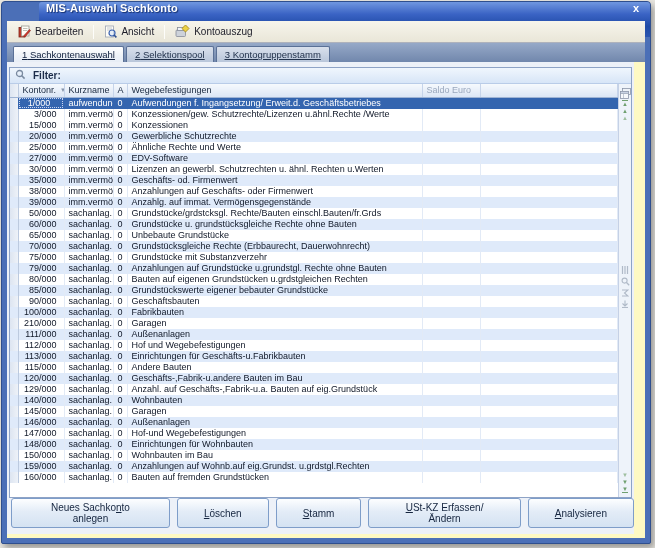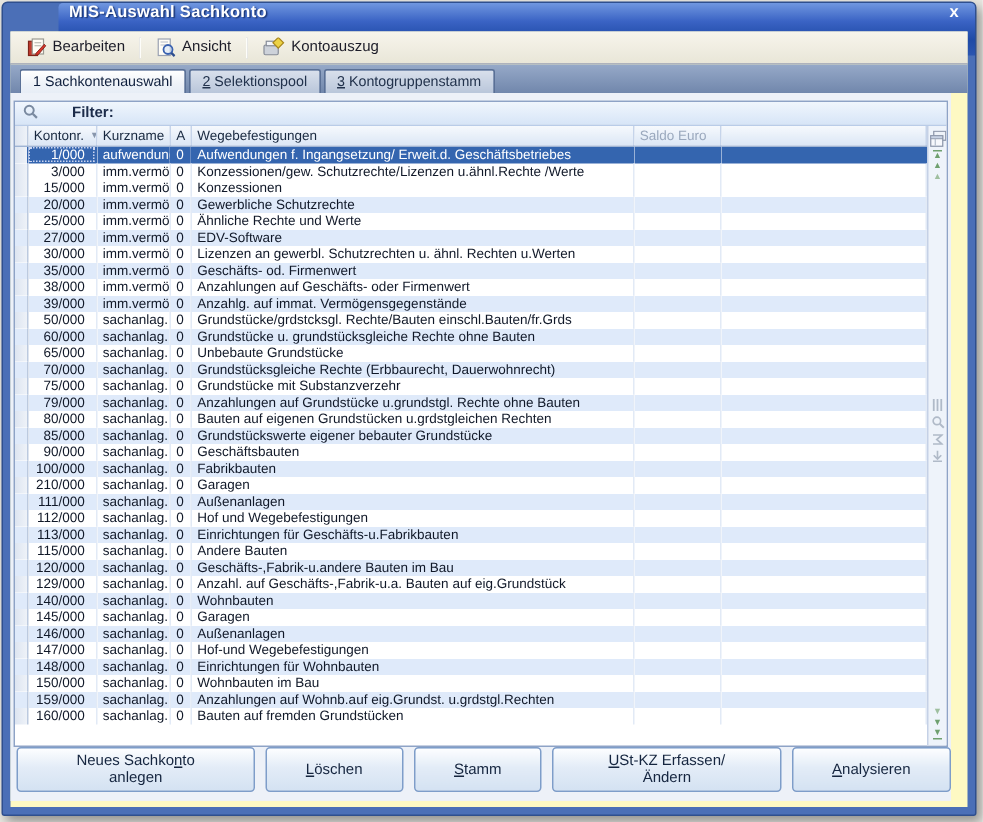--- a/index.html
+++ b/index.html
@@ -29,53 +29,53 @@
   .tbtn svg { display:block; }
   .tsep { width:1px; height:14px; background:#b4b8c2; border-right:1px solid #fdfdfa;
     margin:0 3px; }
 
   
   .tabband { height:19px; background:linear-gradient(#96a9c8,#7187ac);
     display:flex; align-items:flex-end; padding-left:6px; }
   .tab { height:16px; line-height:14px; padding:1px 8px 0 8px; font-size:9.5px;
     color:#22324c; border:1px solid #5a7096; border-bottom:none;
     border-radius:2px 2px 0 0; margin-right:2px;
-    background:linear-gradient(#d9e0ec,#b9c6da); }
+    background:linear-gradient(#d9e0ec,#b9c6da);text-decoration:underline; }
   .tab.active { background:linear-gradient(#ffffff,#eef2f8 60%,#e7edf6);
     color:#0e1e3c; position:relative; z-index:2; }
   .tab:not(.active) .tab-num { text-decoration:underline; }
 
   
   .panel { flex:1; background:#edf1f8; margin-right:11px; margin-bottom:4px;
     position:relative; }
 
   
   .grid { position:absolute; left:2px; top:5px; right:2px; bottom:36px;
     background:#fff; border:1px solid #8ea3c6; overflow:hidden; }
-  .filterbar { height:16px; display:flex; align-items:center; gap:22px;
+  .filterbar { height:16px; display:flex; align-items:center; gap:7px;
     padding-left:5px; font-size:10px; font-weight:bold; color:#1c2c4a;
     background:linear-gradient(#f0f6fd,#d7e5f7); border-bottom:1px solid #b9cce8;text-align:right; }
   .gridtable { position:absolute; left:0; top:16px; right:13px; bottom:0; overflow:hidden; }
   table { width:100%; border-collapse:collapse; table-layout:fixed; }
   th { height:13px; font-size:9px; font-weight:normal; text-align:left;
     padding:0 4px; color:#18283f; white-space:nowrap; overflow:hidden;
     background:linear-gradient(#f6f9fd,#dbe6f5);
     border-right:1px solid #c6d4ea; border-bottom:1px solid #9fb4d4; }
   th.saldo { color:#9aa8bd; }
   th.gutter, td.gutter { padding:0; border-right:1px solid #bccadf;
     background:linear-gradient(90deg,#dde5f1,#eef2f8); }
   td { height:11px; line-height:11px; font-size:9px; color:#101828;
     padding:0 4px; white-space:nowrap; overflow:hidden;
     border-right:1px solid #e2eaf6; background:#fff; }
   td.nr { text-align:right; padding-right:7px; }
   td.ac { text-align:center; }
   tbody tr:nth-child(2n+4) td { background:#dfeafa; }
   tbody tr.selected td { background:#3465af; color:#fff; border-right-color:#3465af; }
   tbody tr.selected td.gutter { background:linear-gradient(90deg,#dde5f1,#eef2f8); }
-  tbody tr.selected td.nr { text-align:right; padding-left:3px;
+  tbody tr.selected td.nr { text-align:center; padding-left:3px;
     outline:1px dotted #ccd6f2; outline-offset:-2px; }
   .sortglyph { font-size:6px; color:#8896ac; margin-left:4px; vertical-align:1px; }
 
   
   .scrollstrip { position:absolute; top:16px; right:0; bottom:0; width:13px;
     background:#eef3fa; border-left:1px solid #c5d1e6; }
   .colchooser { position:absolute; top:1px; left:1px; }
   .stripgrp { position:absolute; left:0; width:100%; display:flex;
     flex-direction:column; align-items:center; gap:1px; }
   .stripgrp.top { top:16px; }

